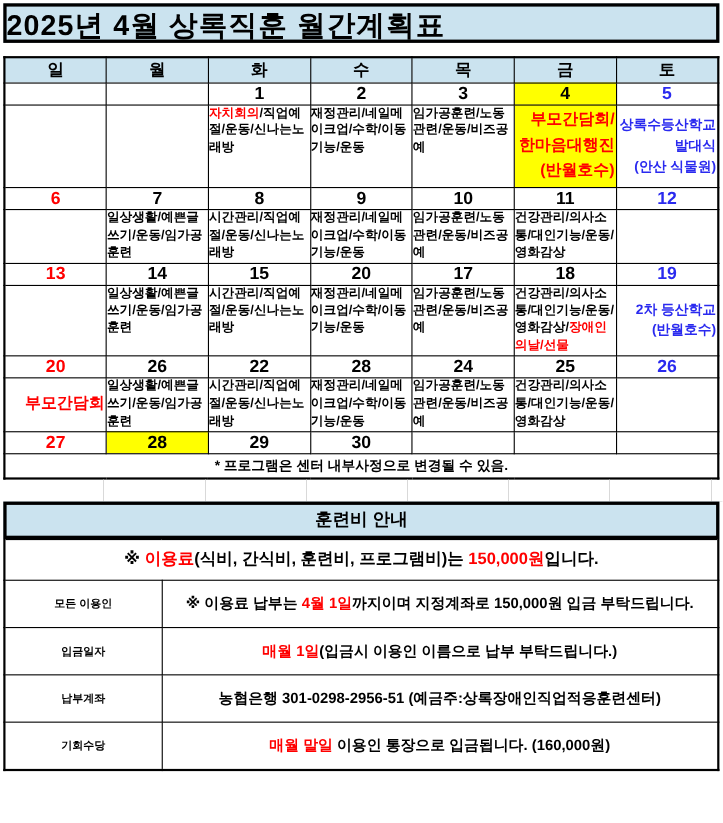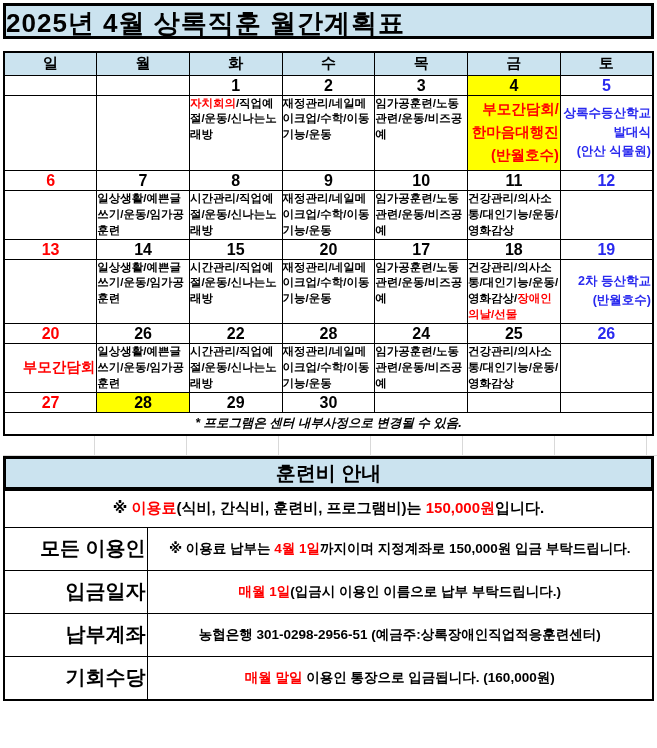--- a/index.html
+++ b/index.html
@@ -28,35 +28,35 @@
   .dc-r{color:var(--red);} .dc-b{color:var(--blue);} .dc-k{color:var(--ink);}
   .content-cell{
     vertical-align:top;font-size:11.5px;line-height:1.38;
     padding:1px 2px;word-break:break-all;text-align:left;
   }
   .content-cell.center{text-align:right;vertical-align:middle;word-break:keep-all;padding:2px 1px;}
   .bg-yellow{background:var(--yellow);}
   .evt-big{font-size:14.5px;line-height:1.62;}
   .evt-blue{font-size:12.5px;line-height:1.55;}
   .sg-k{color:var(--ink);} .sg-r{color:var(--red);} .sg-b{color:var(--blue);}
-  .note-cell{text-align:center;font-size:12.5px;height:21px;line-height:21px;font-style:italic;}
+  .note-cell{text-align:center;font-size:12.5px;height:21px;line-height:21px;}
   .grid-gap{
     height:20px;margin:0 -3px 0 0;
     background-image:
       linear-gradient(to bottom, transparent 0 19px, var(--faint) 19px 20px),
       repeating-linear-gradient(to right, transparent 0 91px, var(--faint) 91px 92px);
   }
   .fee-title{
     border:3px solid var(--ink);background:var(--hdr);
-    text-align:center;font-size:20px;line-height:28px;height:34px;
+    text-align:center;font-size:16px;line-height:28px;height:34px;
   }
   table.fee{border:2px solid var(--ink);border-top:none;}
   .fee td{border:1px solid var(--ink);text-align:center;vertical-align:middle;}
   .fee .usage-cell{font-size:15px;height:37px;}
-  .fee .label-cell{font-size:20px;height:34px;text-align:right;}
+  .fee .label-cell{font-size:10px;height:34px;}
   .fee .value-cell{font-size:13.5px;height:34px;padding:12px 2px;}
 </style>
 </head>
 <body>
 
 <div class="wrap">
 
   <div class="title-bar">2025년 4월 상록직훈 월간계획표</div>
 
   <div class="spacer"></div>

